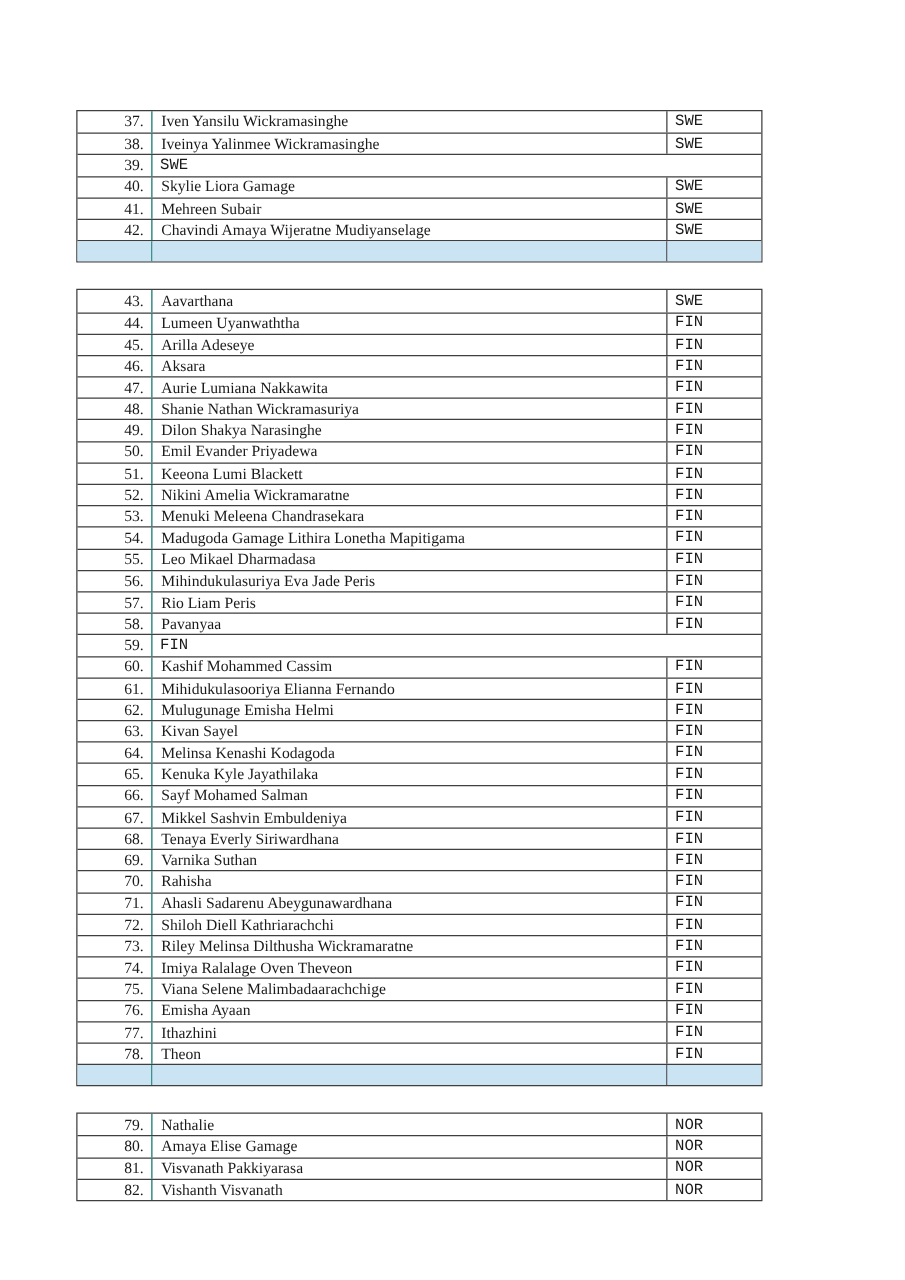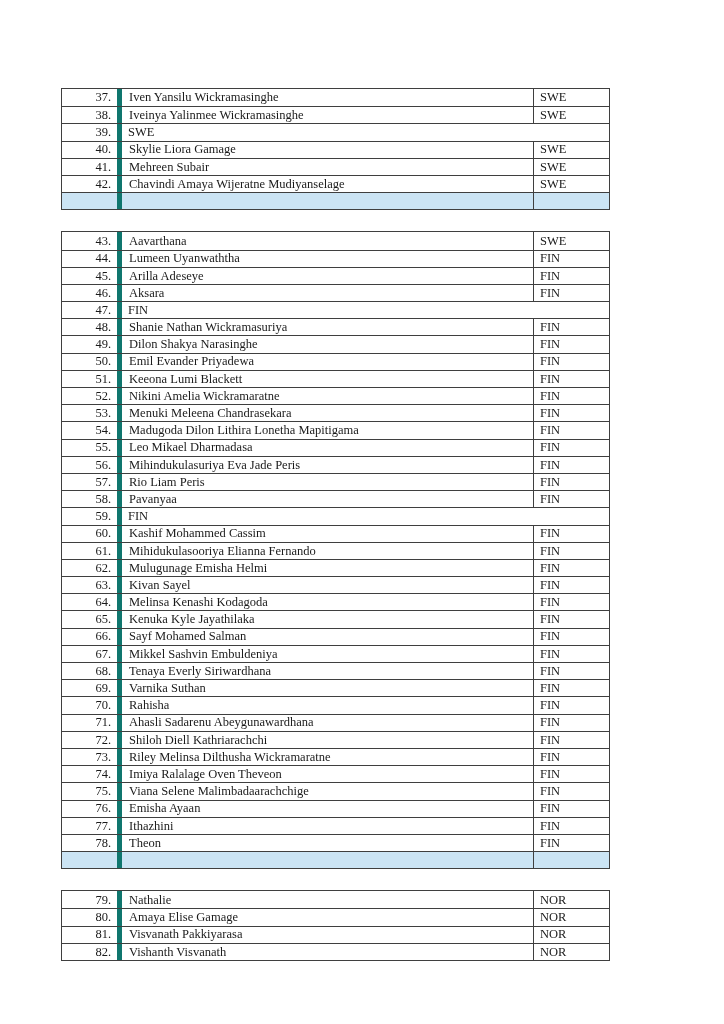--- a/index.html
+++ b/index.html
@@ -45,30 +45,31 @@
     overflow: hidden;
     font-size: 12.5px;
     color: #1a1a1a;
     line-height: 1;
     white-space: nowrap;
   }
   .col-no {
     width: 60px;
     justify-content: flex-end;
     padding-right: 6px;
-    border-right: 5px solid #0f766e;
+    border-right: 1px solid #0f766e;
   }
   .col-name {
     flex: 1;
     padding-left: 7px;
     border-right: 1px solid #3f3f3f;
   }
   .col-code {
     width: 75px;
     padding-left: 6px;
+    font-family: Liberation Mono, monospace;
   }
   .row.separator .cell { background: #cbe4f4; }
   .segment.seg-3 .row { height: 15px; }
 </style>
 </head>
 <body>
 
 <div class="page">
   <div id="table-root">
       <div class="segment seg-0">
@@ -123,20 +124,21 @@
           <div class="cell col-name">Arilla Adeseye</div>
           <div class="cell col-code">FIN</div>
         </div>
         <div class="row">
           <div class="cell col-no">46.</div>
           <div class="cell col-name">Aksara</div>
           <div class="cell col-code">FIN</div>
         </div>
         <div class="row">
           <div class="cell col-no">47.</div>
+          <div class="cell col-name">Aurie Lumiana Nakkawita</div>
           <div class="cell col-code">FIN</div>
         </div>
         <div class="row">
           <div class="cell col-no">48.</div>
           <div class="cell col-name">Shanie Nathan Wickramasuriya</div>
           <div class="cell col-code">FIN</div>
         </div>
         <div class="row">
           <div class="cell col-no">49.</div>
           <div class="cell col-name">Dilon Shakya Narasinghe</div>
@@ -157,21 +159,21 @@
           <div class="cell col-name">Nikini Amelia Wickramaratne</div>
           <div class="cell col-code">FIN</div>
         </div>
         <div class="row">
           <div class="cell col-no">53.</div>
           <div class="cell col-name">Menuki Meleena Chandrasekara</div>
           <div class="cell col-code">FIN</div>
         </div>
         <div class="row">
           <div class="cell col-no">54.</div>
-          <div class="cell col-name">Madugoda Dilon Lithira Lonetha Mapitigama</div>
+          <div class="cell col-name">Madugoda Gamage Lithira Lonetha Mapitigama</div>
           <div class="cell col-code">FIN</div>
         </div>
         <div class="row">
           <div class="cell col-no">55.</div>
           <div class="cell col-name">Leo Mikael Dharmadasa</div>
           <div class="cell col-code">FIN</div>
         </div>
         <div class="row">
           <div class="cell col-no">56.</div>
           <div class="cell col-name">Mihindukulasuriya Eva Jade Peris</div>

